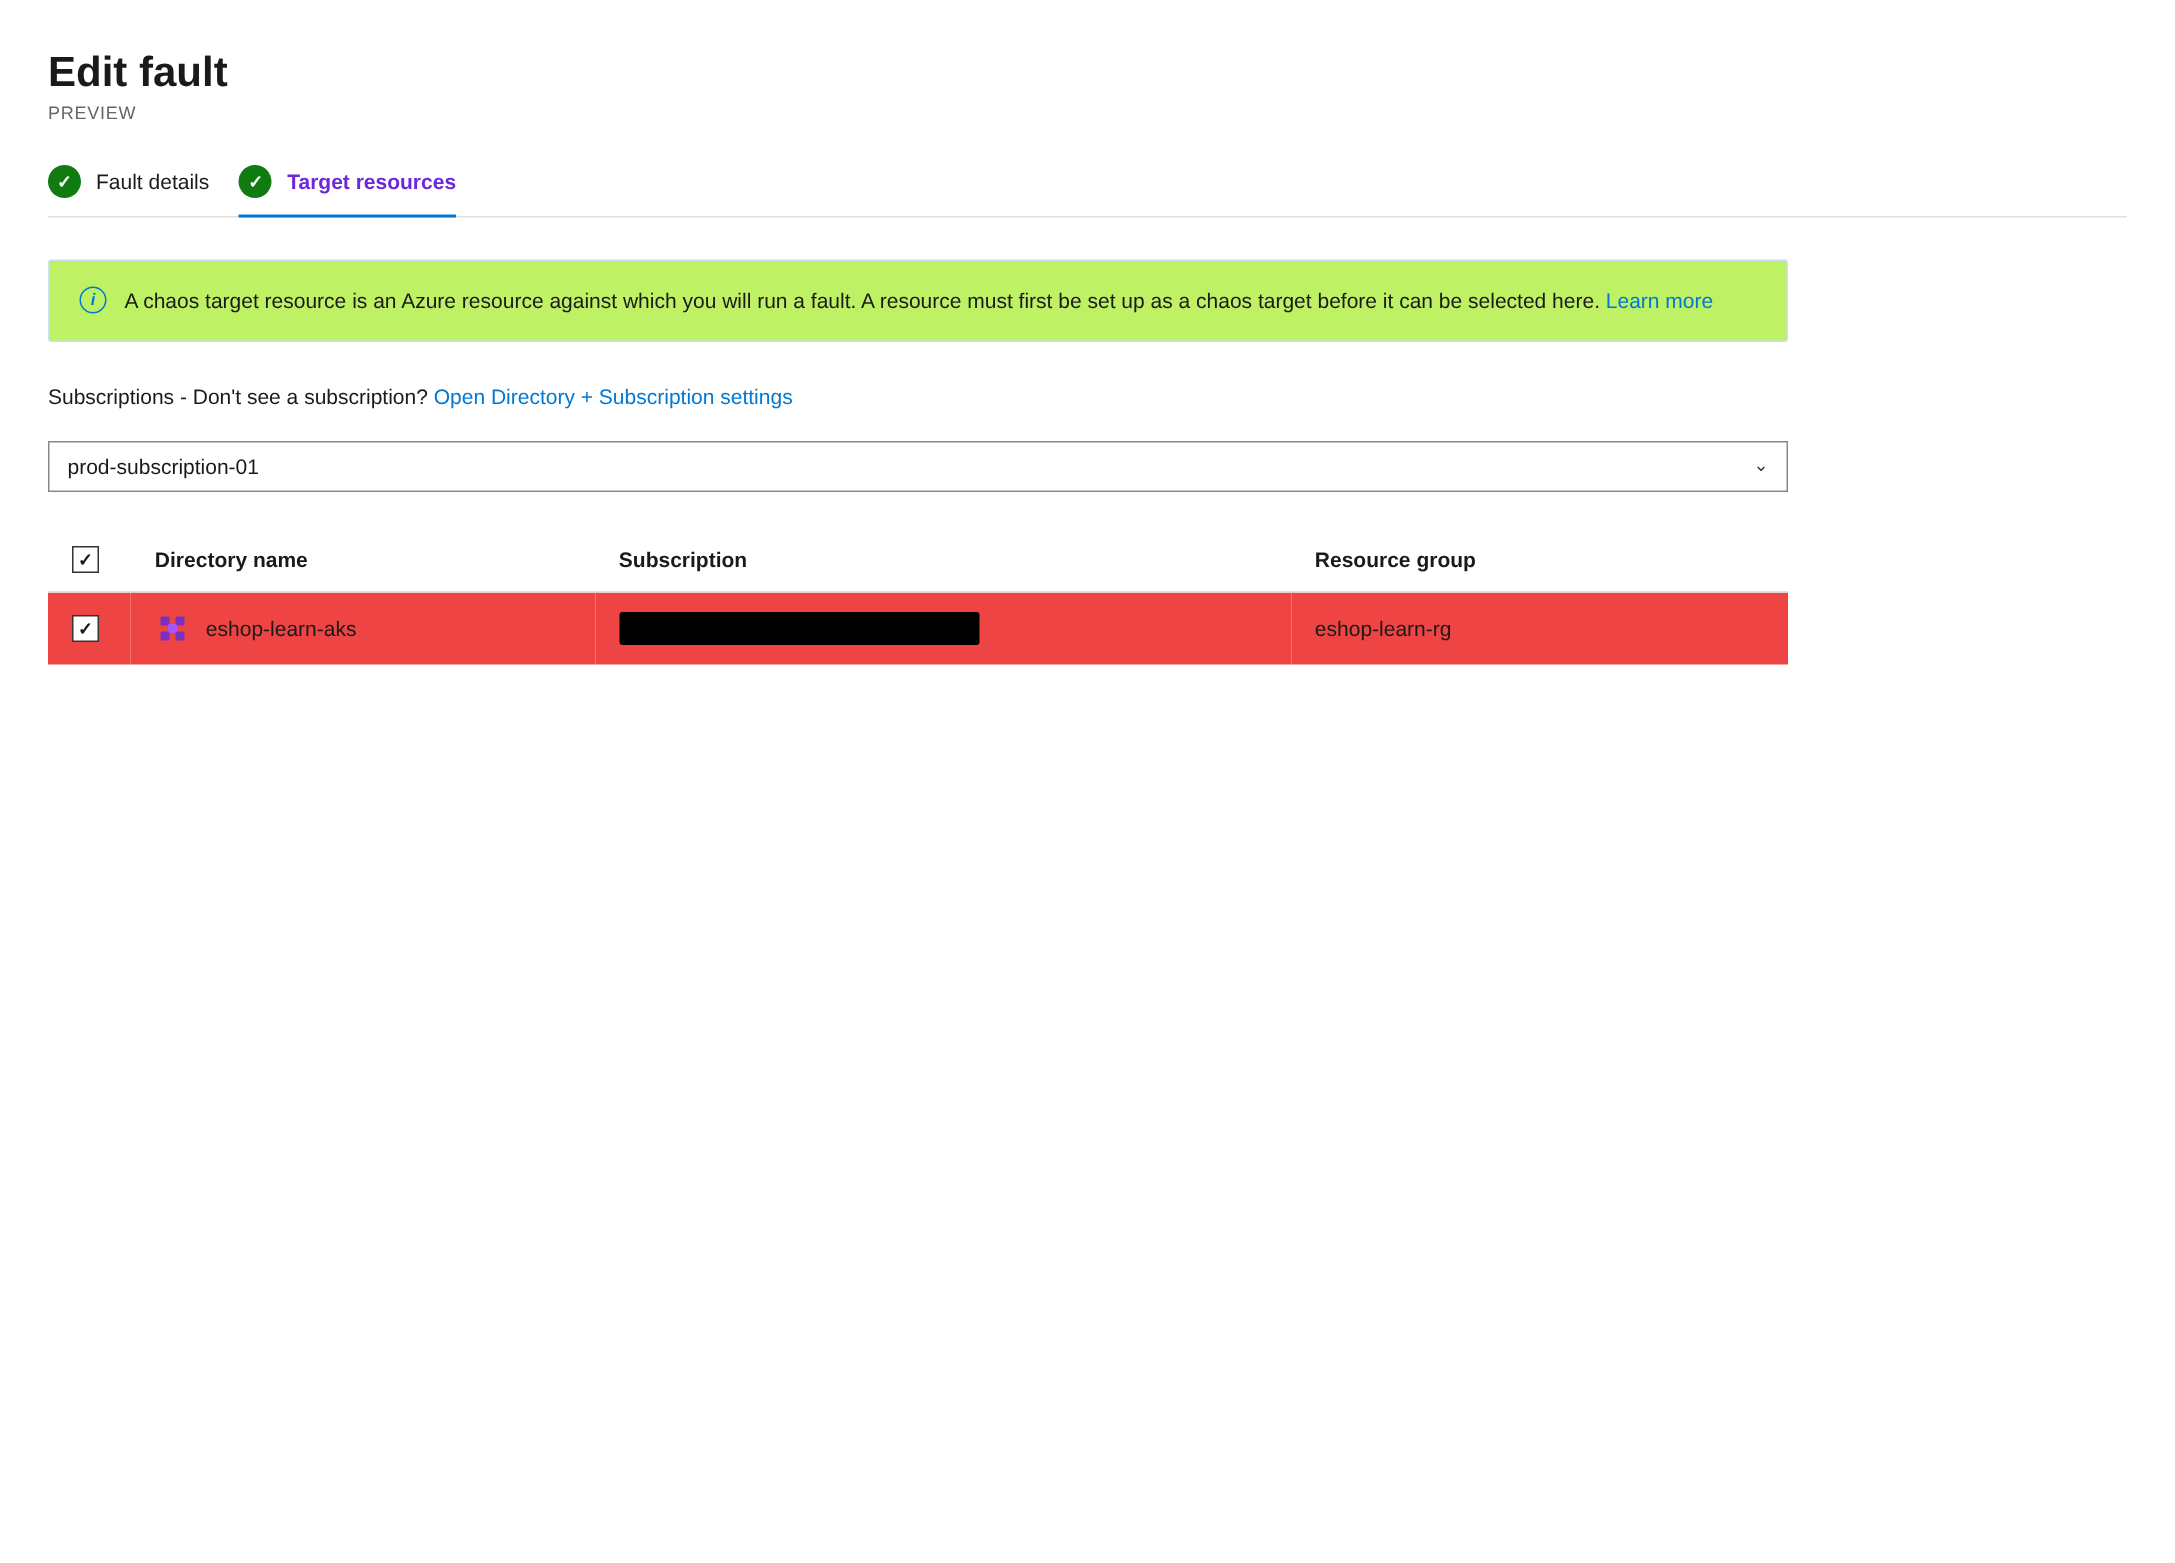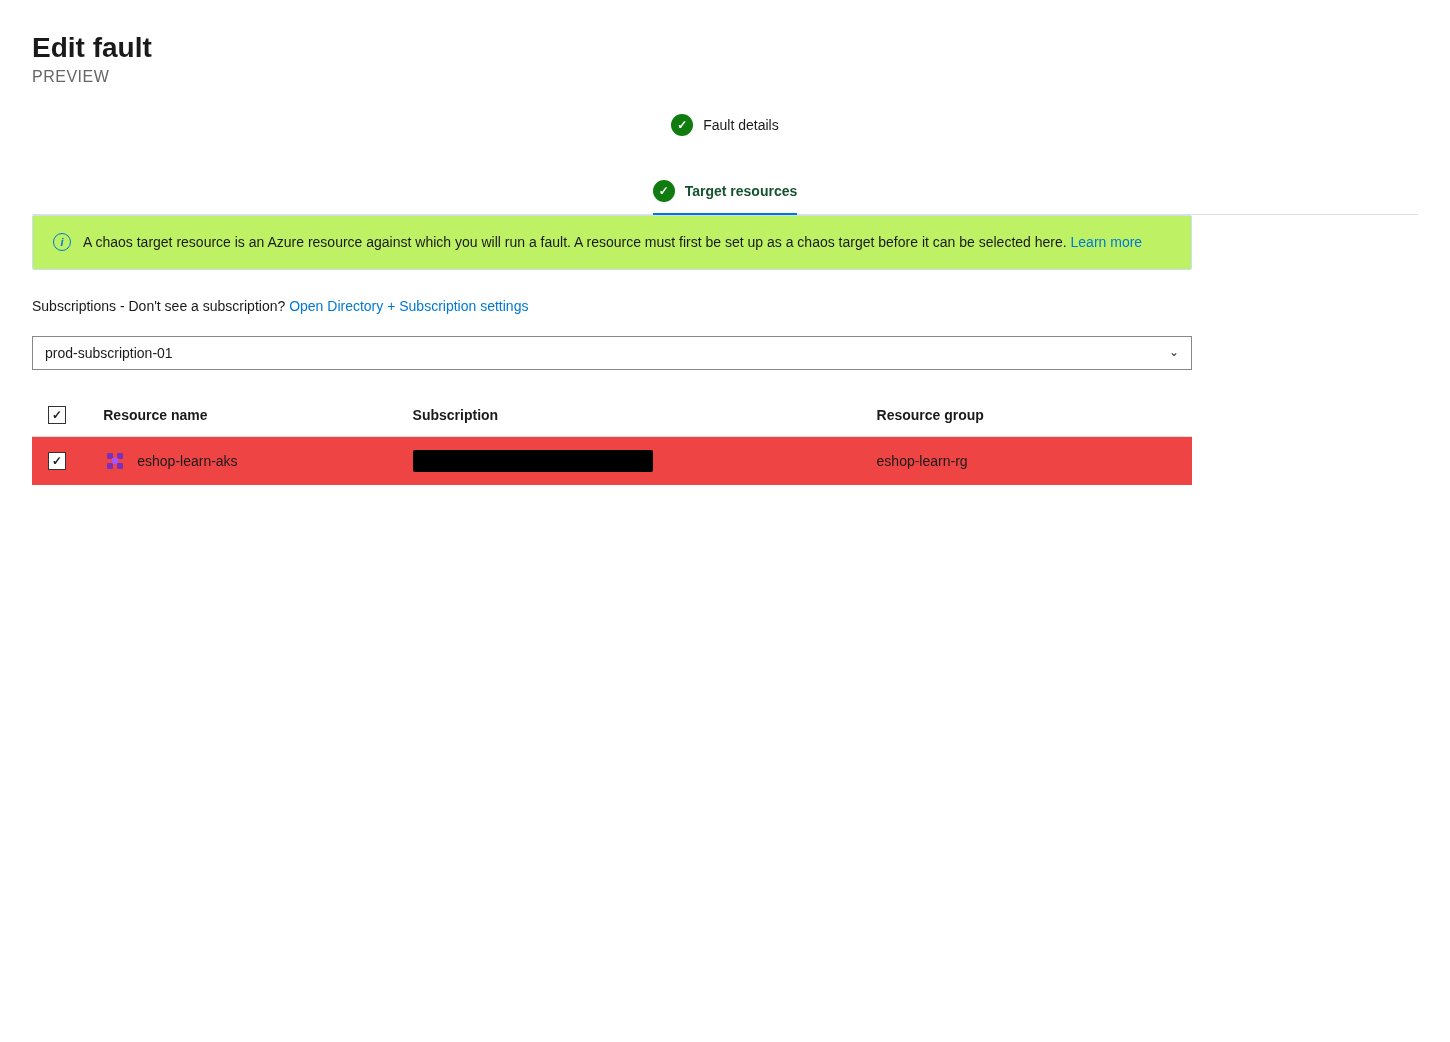--- a/index.html
+++ b/index.html
@@ -21,49 +21,49 @@
     }
 
     .page-title {
       font-size: 28px;
       font-weight: 600;
       color: #1a1a1a;
       margin-bottom: 4px;
     }
 
     .page-subtitle {
-      font-size: 16px;
+      font-size: 12px;
       color: #666666;
       letter-spacing: 0.5px;
       margin-bottom: 28px;
     }
 
     .tabs-container {
       display: flex;
       align-items: center;
-      gap: 32px;
+      gap: 20px;
+      margin-bottom: 28px;
       border-bottom: 1px solid #e0e0e0;
       padding-bottom: 0;
-      flex-direction: column;
     }
 
     .tab-item {
       display: flex;
       align-items: center;
       gap: 10px;
       padding-bottom: 12px;
       cursor: pointer;
       position: relative;
       font-size: 14px;
       color: #1a1a1a;
     }
 
     .tab-item.active {
       font-weight: 600;
-      color: #14532d;
+      color: #6d28d9;
     }
 
     .tab-item.active::after {
       content: '';
       position: absolute;
       bottom: -1px;
       left: 0;
       right: 0;
       height: 2px;
       background: #0078d4;
@@ -274,21 +274,21 @@
     <span>prod-subscription-01</span>
     <span class="dropdown-chevron">⌄</span>
   </div>
 
   <table class="resources-table">
     <thead>
       <tr>
         <th class="checkbox-cell">
           <div class="checkbox-box checked"></div>
         </th>
-        <th class="col-resource">Resource name</th>
+        <th class="col-resource">Directory name</th>
         <th class="col-subscription">Subscription</th>
         <th class="col-rg">Resource group</th>
       </tr>
     </thead>
     <tbody>
       <tr class="data-row">
         <td class="checkbox-cell">
           <div class="checkbox-box checked"></div>
         </td>
         <td>

